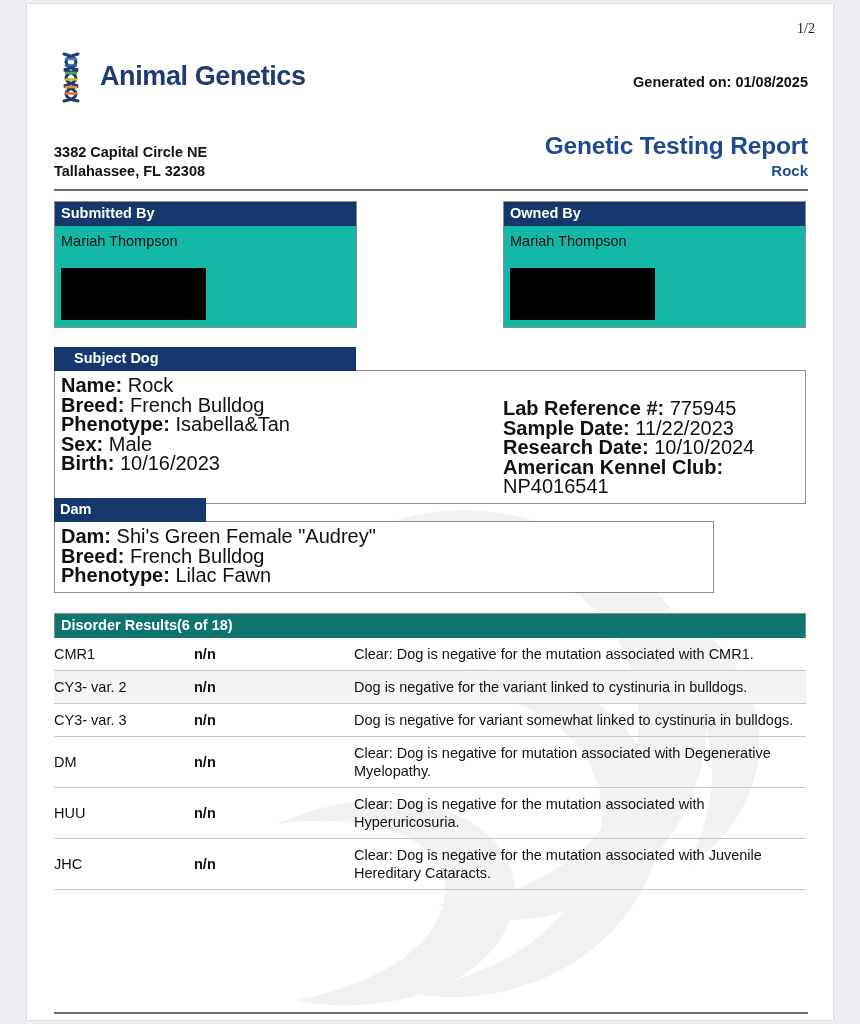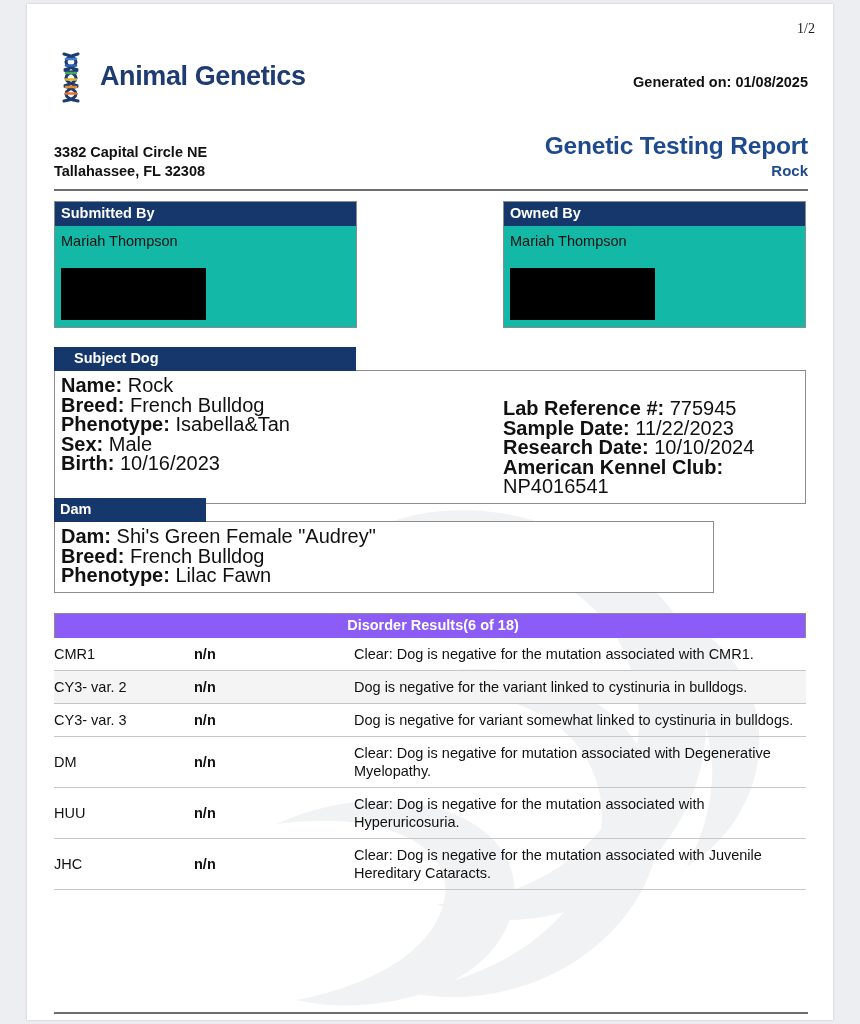--- a/index.html
+++ b/index.html
@@ -166,29 +166,28 @@
   #subject-dog .sec-col.c1 { width: 448px; }
   #subject-dog .sec-col.c2 { width: 302px; padding-top: 28px; }
 
   #dam { left: 27px; top: 494px; width: 660px; }
   #dam .sec-head { width: 152px; }
   #dam .sec-col.c1 { width: 100%; }
 
   
   #disorders { position: absolute; left: 27px; top: 609px; width: 752px; }
   .dis-head {
-    background: #8b5cf6;
+    background: #0f766e;
     color: #ffffff;
     font-size: 14.5px;
     font-weight: bold;
     padding: 3px 0 4px 6px;
     line-height: 17px;
     border: 1px solid #8c8c8c;
     border-bottom: none;
-    text-align: center;
   }
   table.results {
     width: 100%;
     border-collapse: collapse;
     table-layout: fixed;
   }
   table.results td {
     border-bottom: 1px solid #c7c7c7;
     vertical-align: middle;
     font-size: 14.5px;

